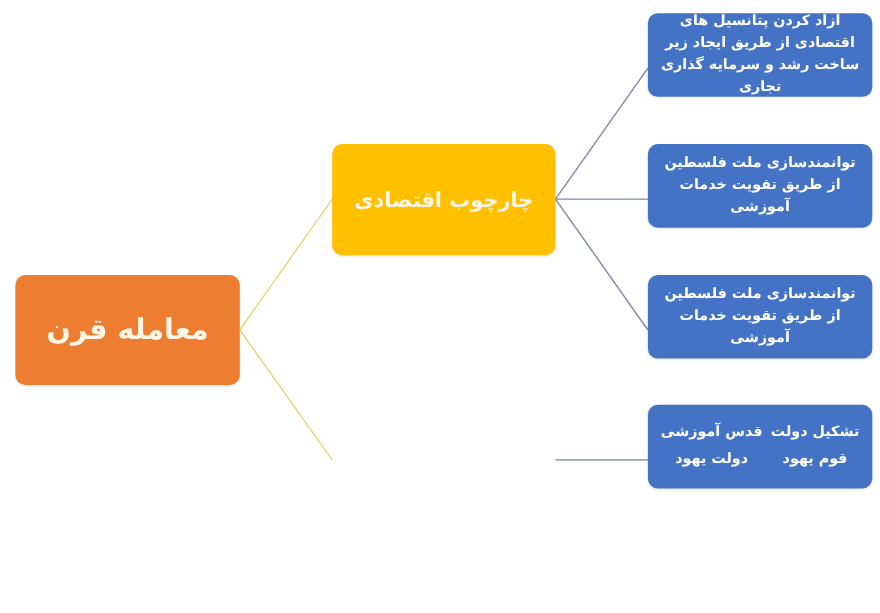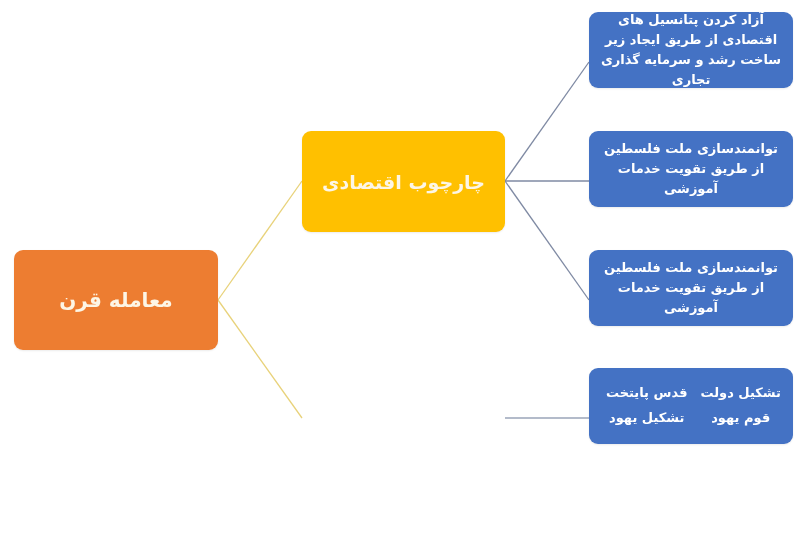--- a/index.html
+++ b/index.html
@@ -34,21 +34,21 @@
       justify-content: center;
       text-align: center;
       direction: rtl;
       color: #fdf6e6;
       box-shadow: 0 1px 2px rgba(0,0,0,0.08);
     }
     .node-root {
       left: 14px; top: 250px;
       width: 204px; height: 100px;
       background: #ed7d31;
-      font-size: 20px;
+      font-size: 26px;
       font-weight: bold;
     }
     .node-branch {
       left: 302px;
       width: 203px; height: 101px;
       background: #ffc000;
       font-size: 19px;
       font-weight: bold;
     }
     .node-branch.economic { top: 131px; }
@@ -102,16 +102,16 @@
   <div class="node node-leaf l2">
     <span>توانمندسازی ملت فلسطین از طریق تقویت خدمات آموزشی</span>
   </div>
 
   <div class="node node-leaf l3">
     <span>توانمندسازی ملت فلسطین از طریق تقویت خدمات آموزشی</span>
   </div>
 
   <div class="node node-leaf l4">
     <span class="leaf-line">تشکیل دولت قوم یهود</span>
-    <span class="leaf-line">قدس پایتخت تشکیل یهود</span>
+    <span class="leaf-line">قدس آموزشی دولت یهود</span>
   </div>
 
 </div>
 
 </body></html>

